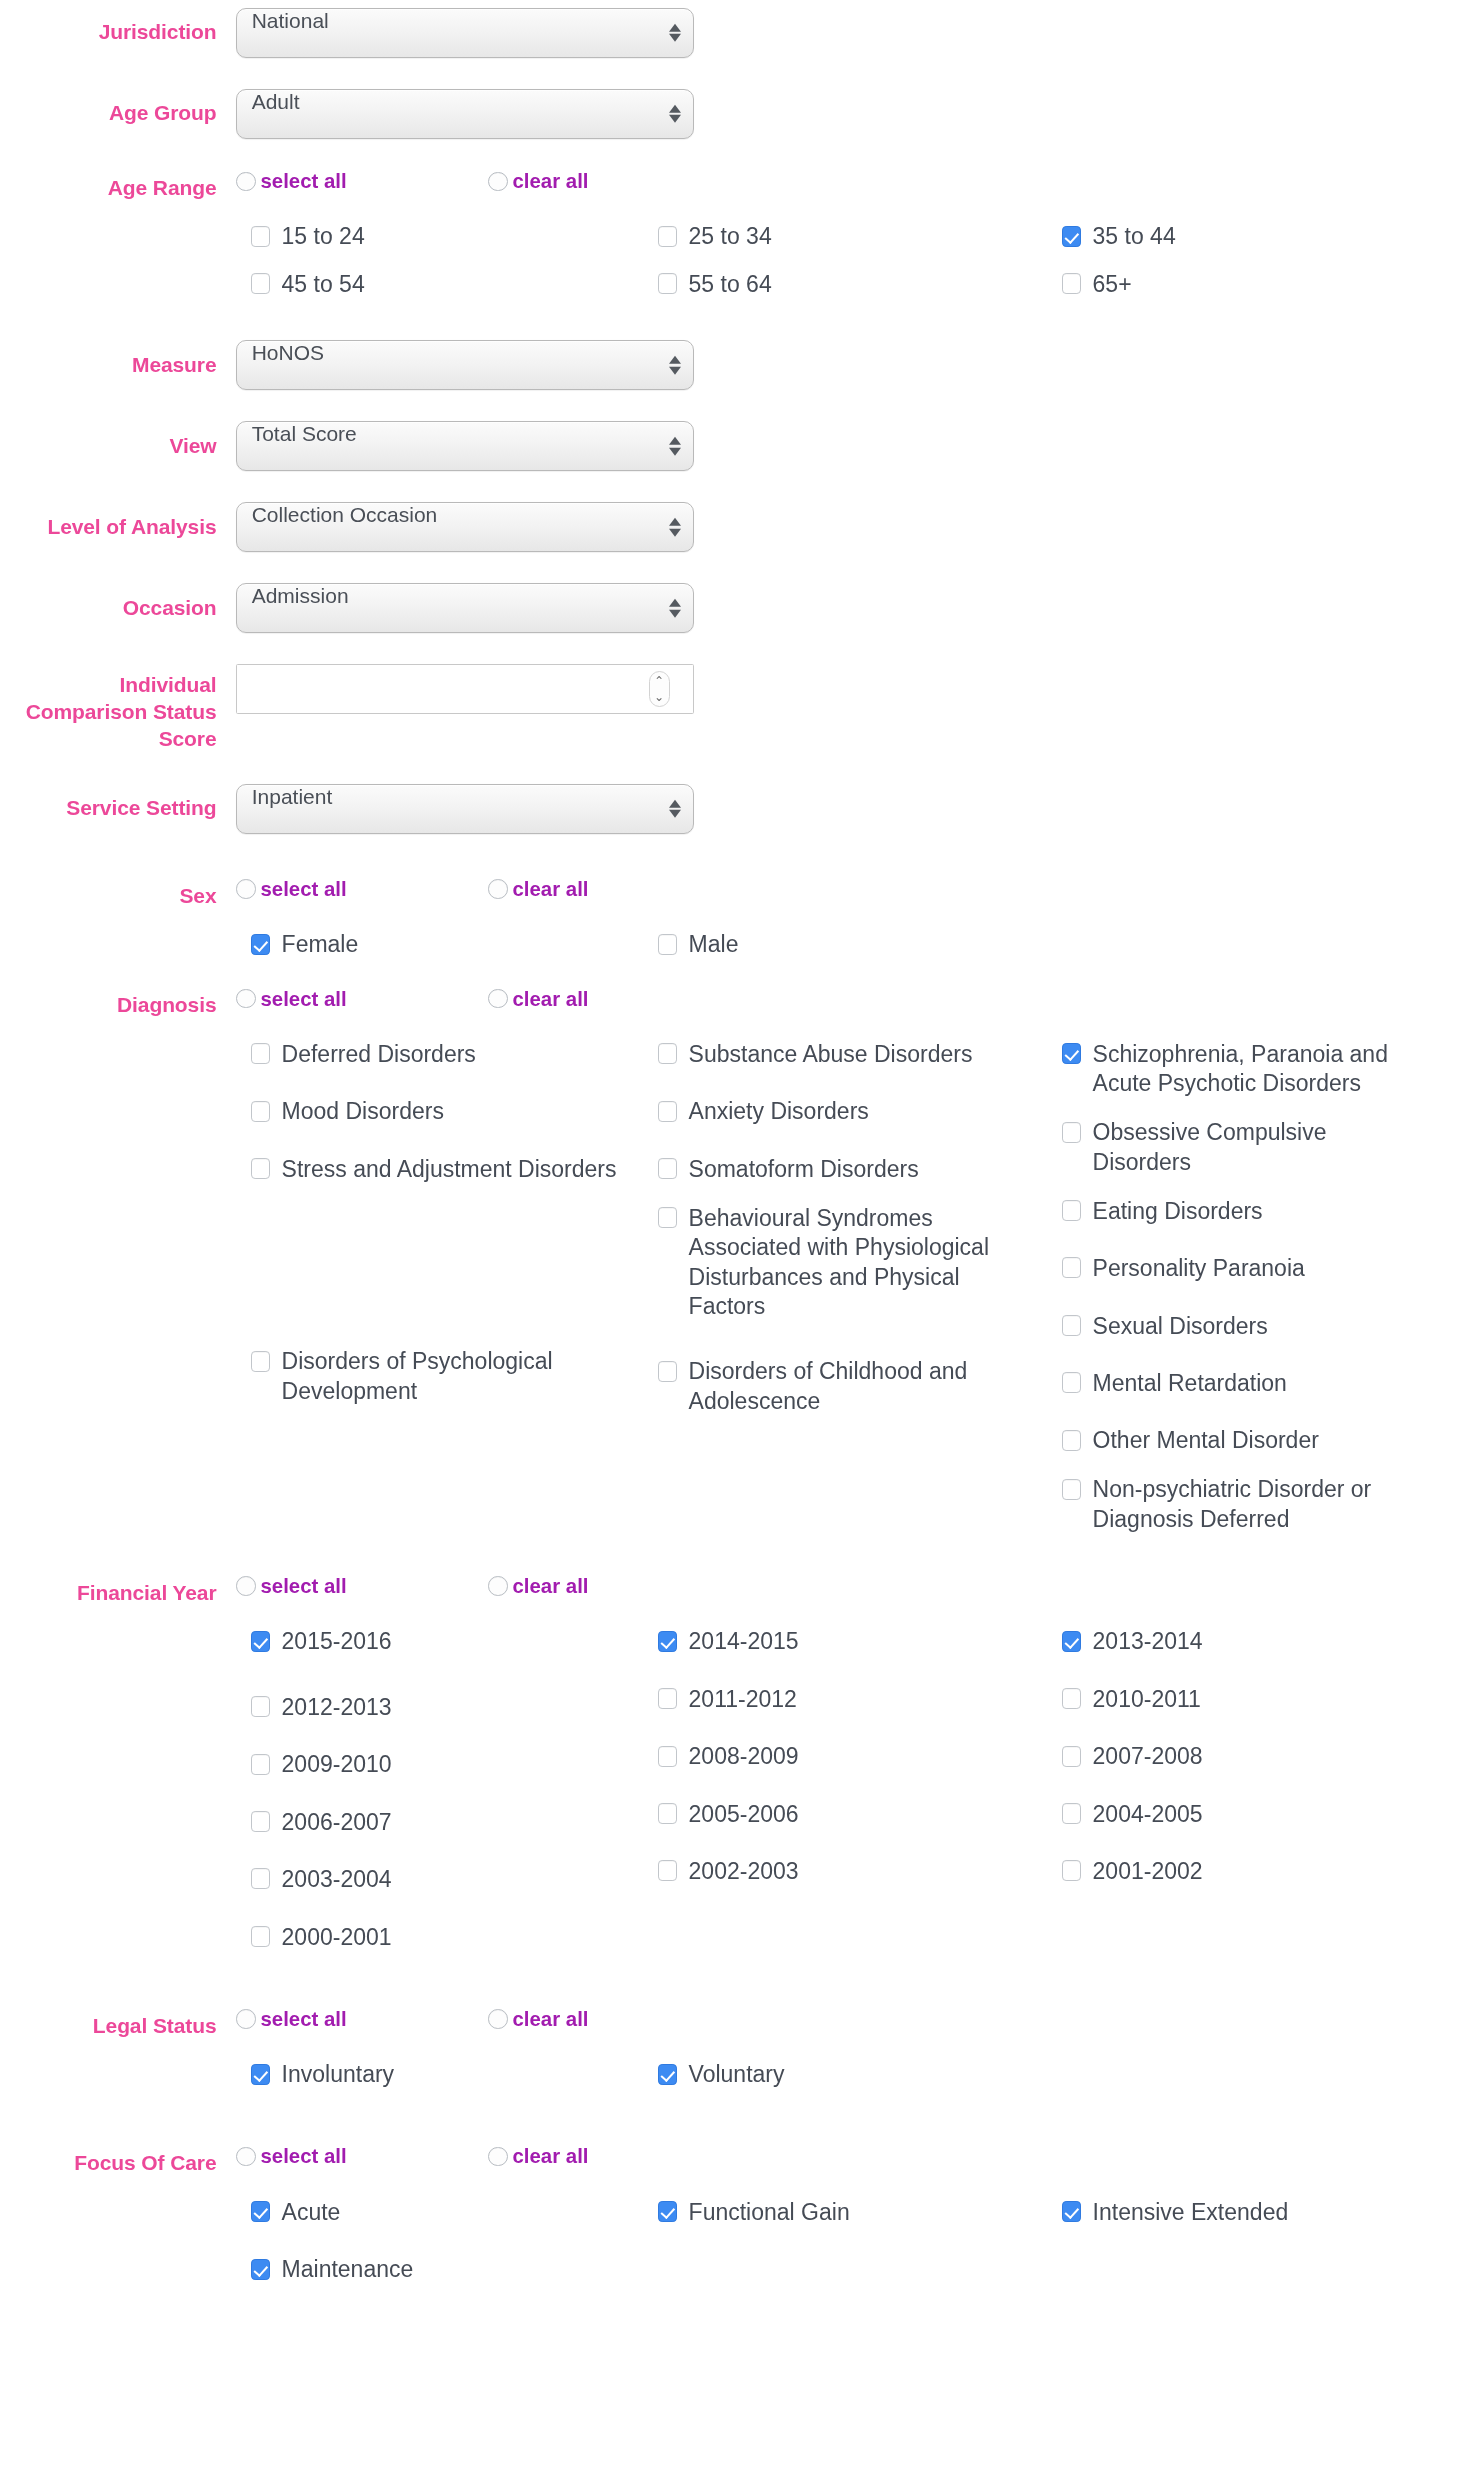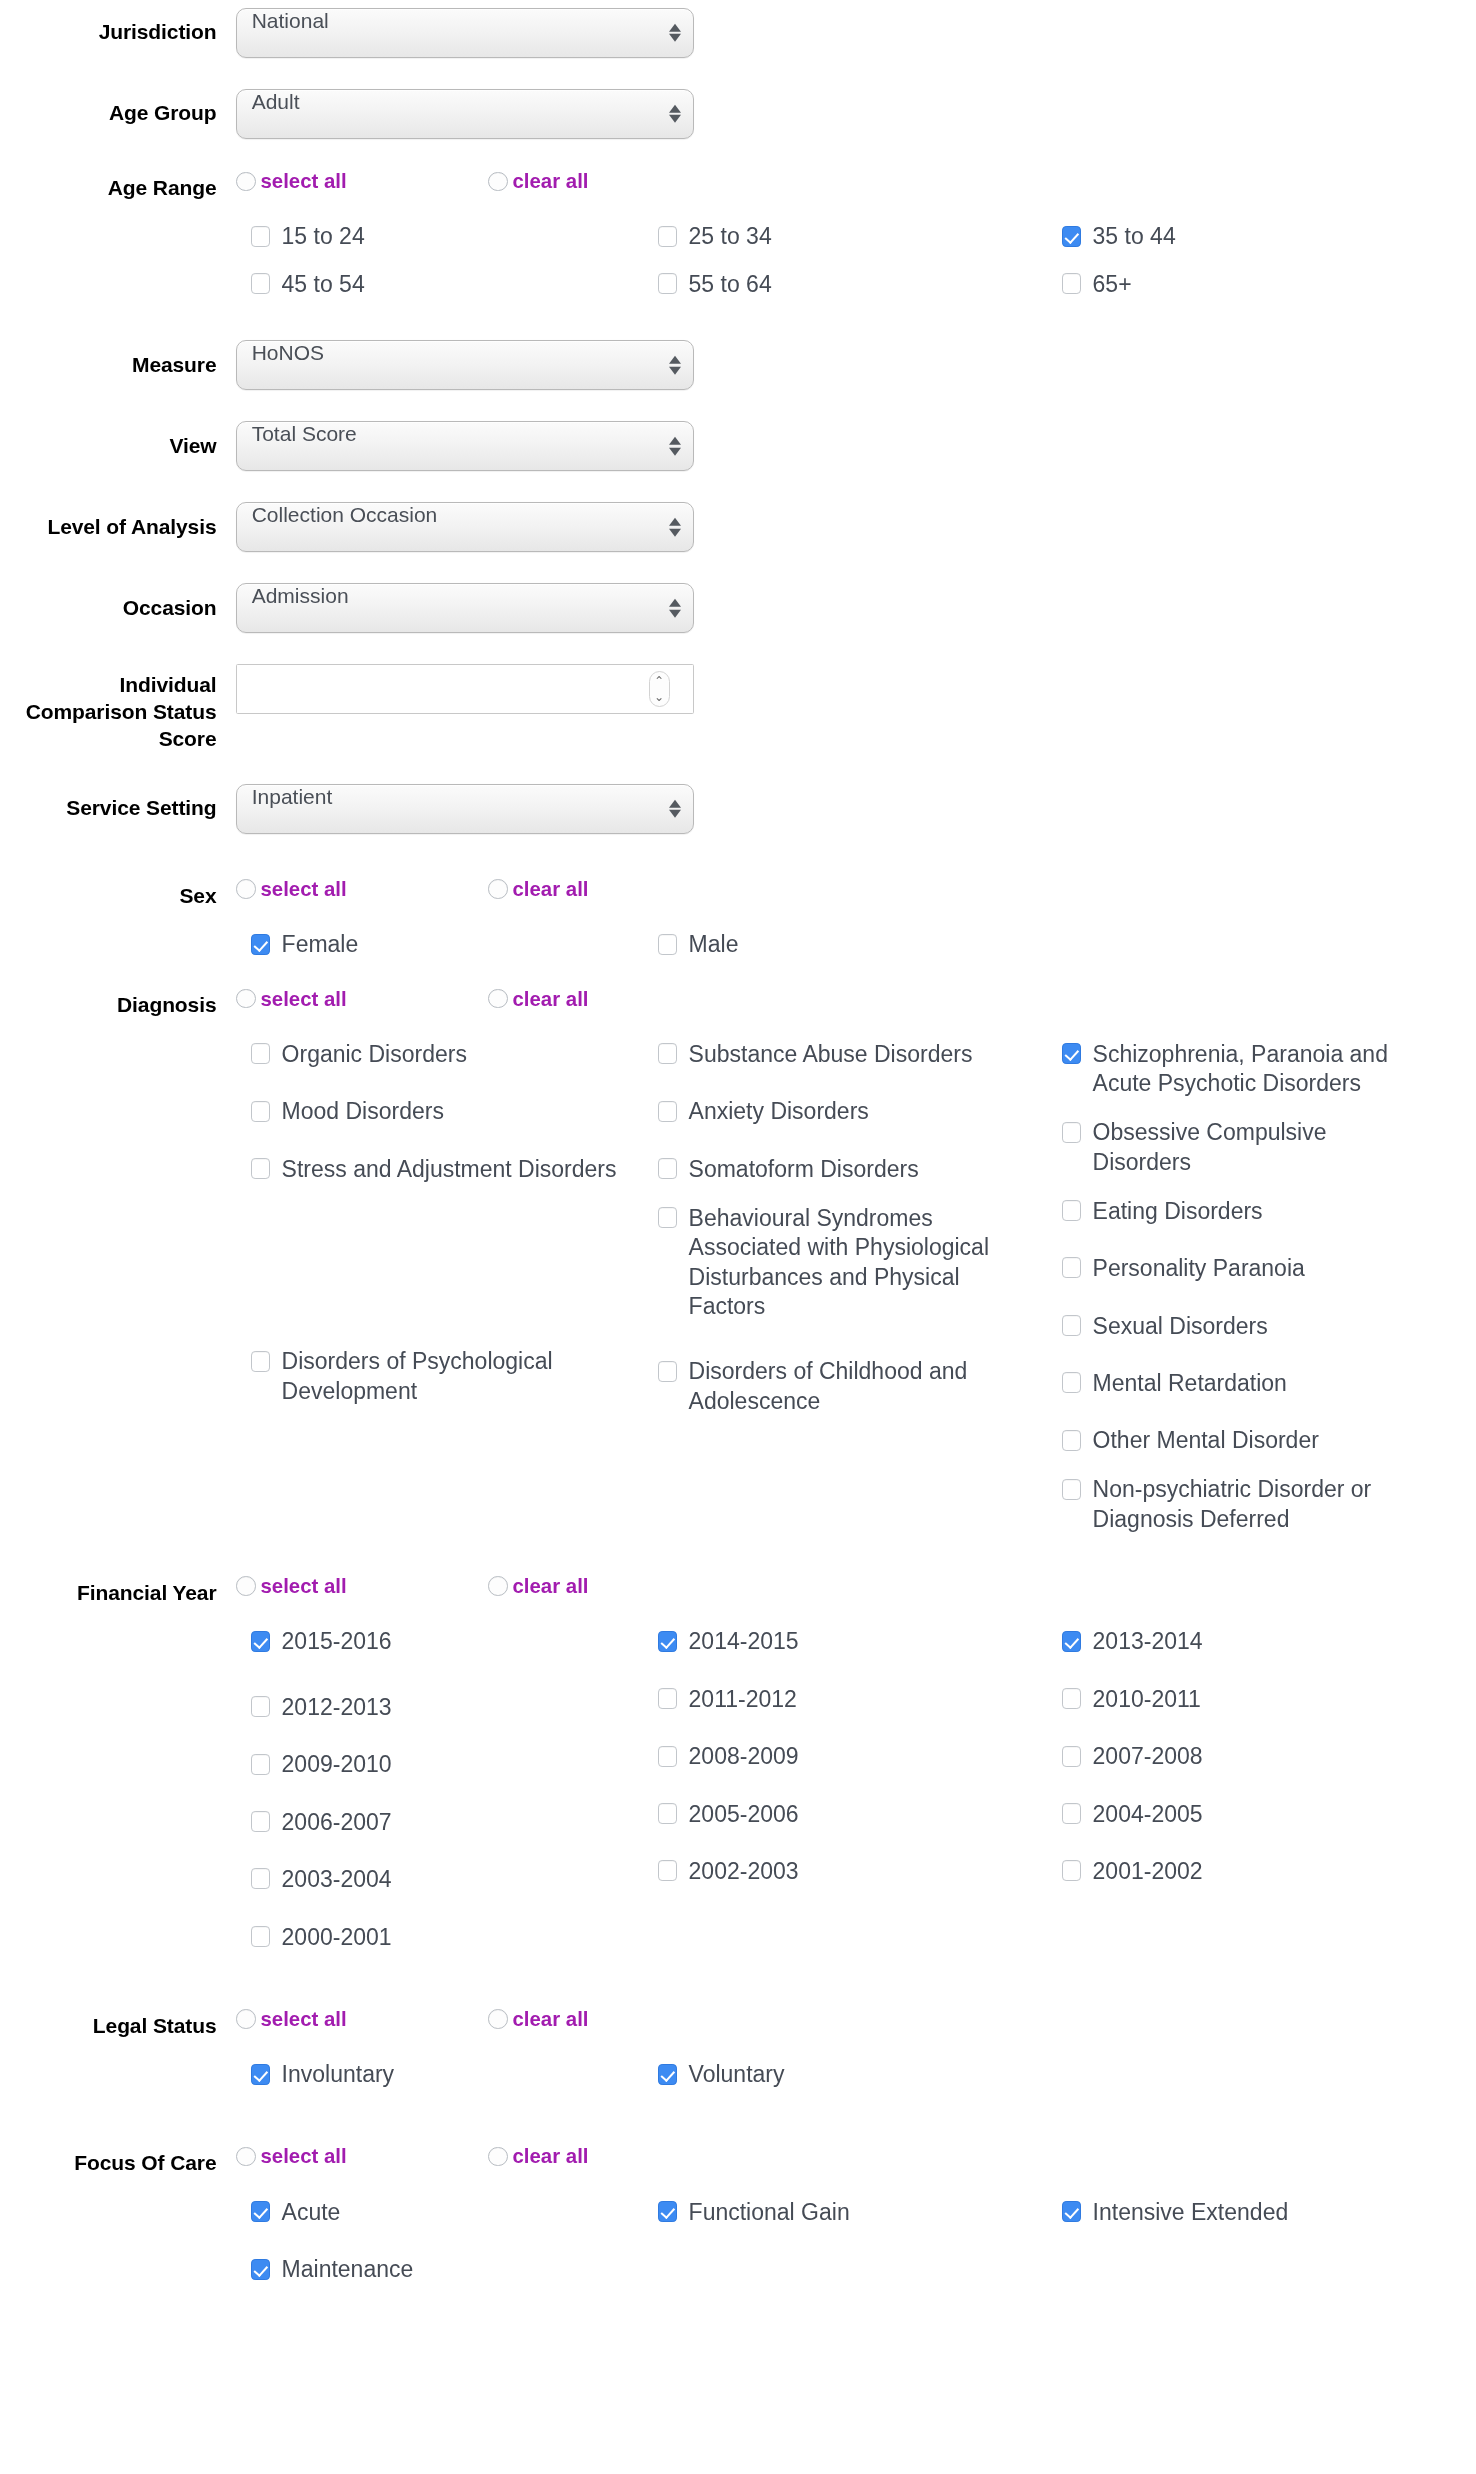--- a/index.html
+++ b/index.html
@@ -30,21 +30,21 @@
   }
 
   .label-col {
     width: 236px;
     flex: 0 0 236px;
     text-align: right;
     padding-right: 19.5px;
     font-weight: bold;
     font-size: 21px;
     line-height: 1.28;
-    color: #000000;
+    color: #ec4899;
     letter-spacing: -0.1px;
   }
 
   .field-col {
     flex: 1 1 auto;
     padding-left: 0;
     min-width: 0;
   }
 
   
@@ -448,21 +448,21 @@
           <span class="radio-dot"></span>
           <span class="radio-label">clear all</span>
         </div>
       </div>
 
       <div class="opt-grid indent">
 
         <div class="opt-col">
           <div class="opt" style="margin-bottom:28px">
             <span class="cb"></span>
-            <span class="opt-label">Organic Disorders</span>
+            <span class="opt-label">Deferred Disorders</span>
           </div>
           <div class="opt" style="margin-bottom:28px">
             <span class="cb"></span>
             <span class="opt-label">Mood Disorders</span>
           </div>
           <div class="opt" style="margin-bottom:163px">
             <span class="cb"></span>
             <span class="opt-label">Stress and Adjustment Disorders</span>
           </div>
           <div class="opt">

